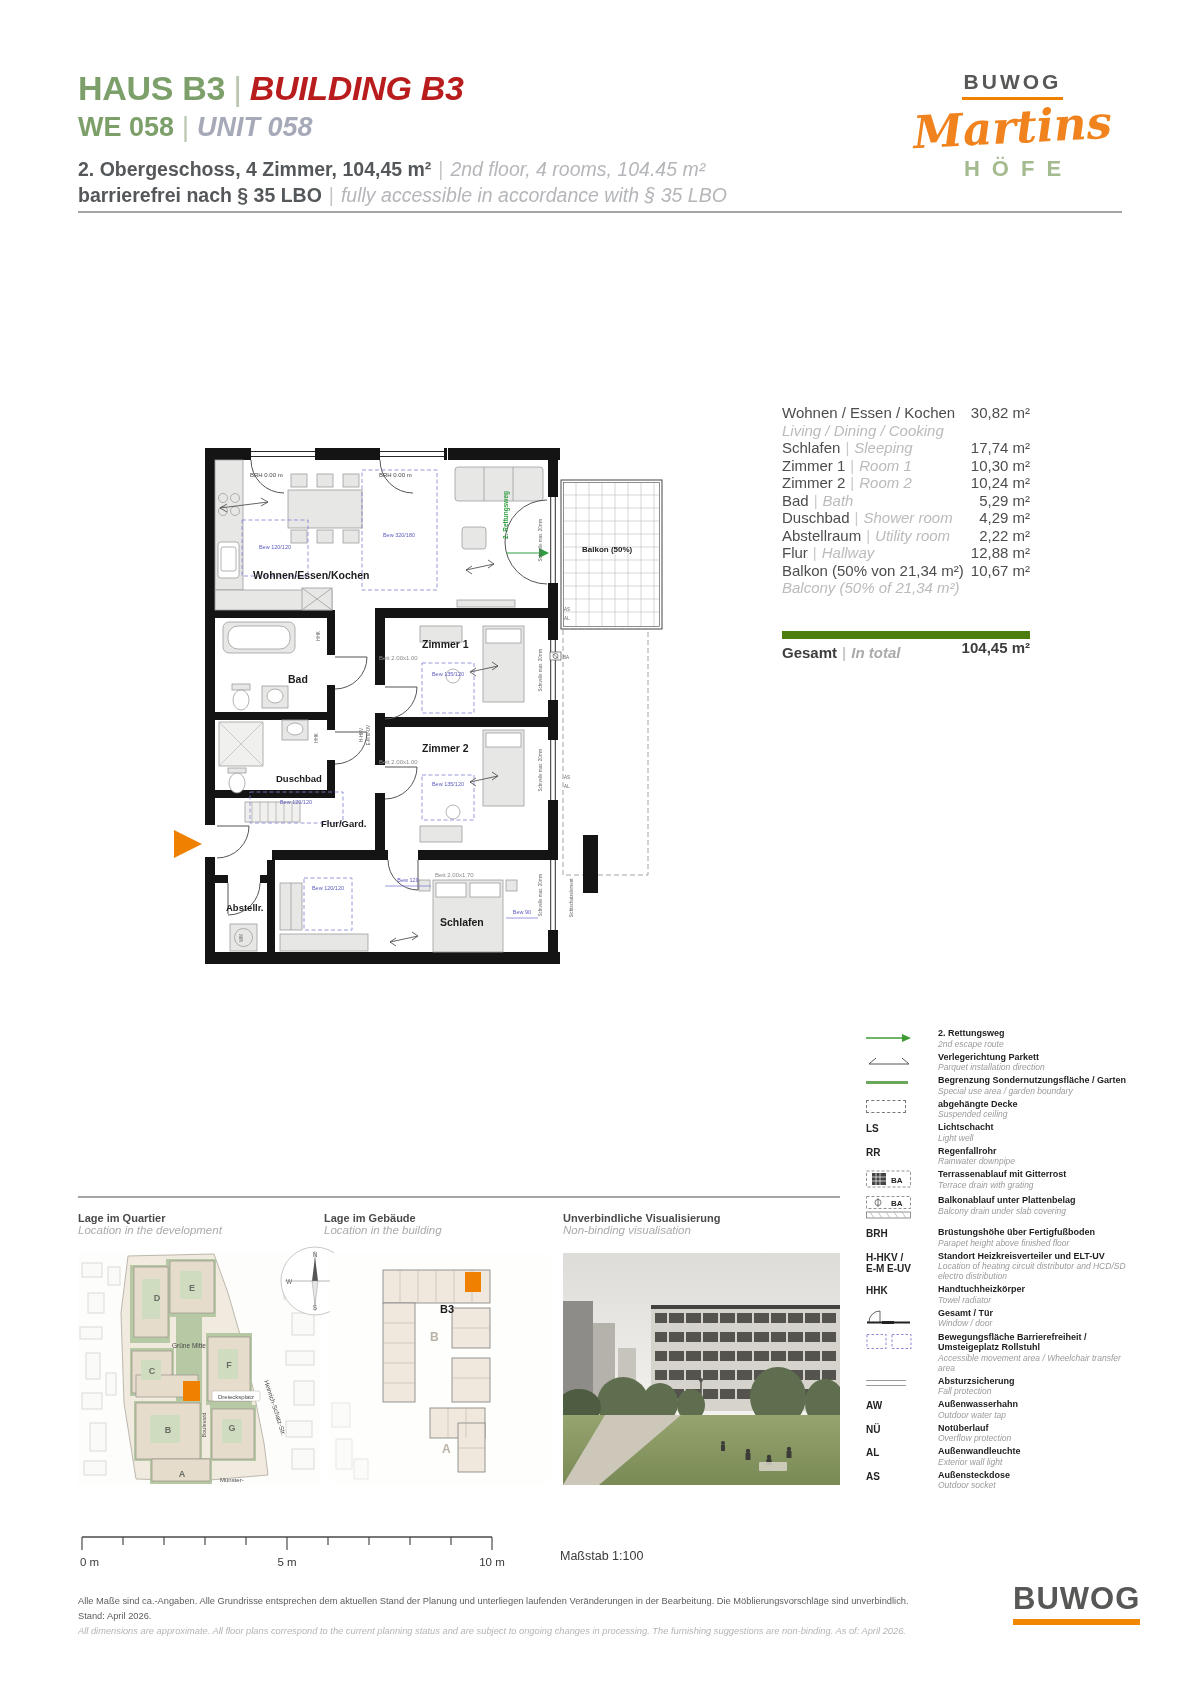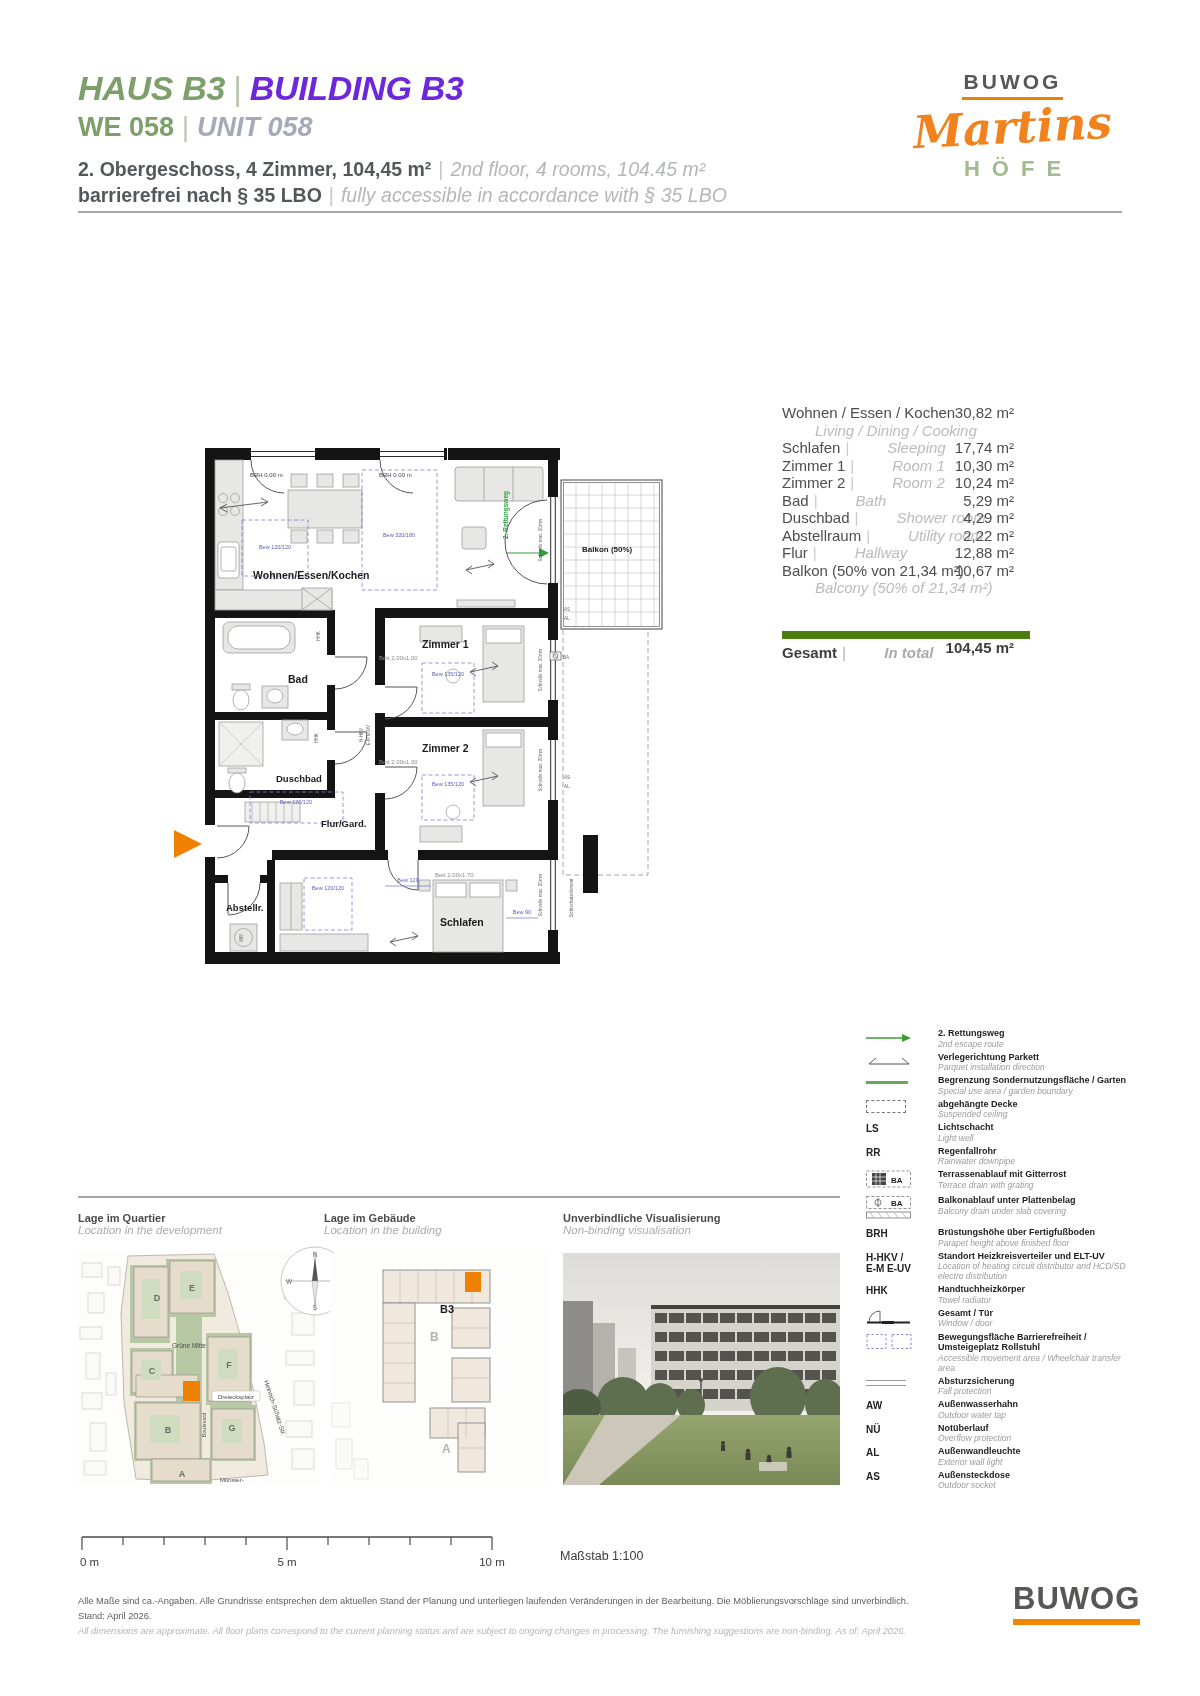--- a/index.html
+++ b/index.html
@@ -2,22 +2,22 @@
 <html><head>
 <meta charset="utf-8">
 <style>
   * { margin:0; padding:0; box-sizing:border-box; }
   body { background:#888; font-family:"Liberation Sans","DejaVu Sans",sans-serif; }
   .page { position:relative; width:1200px; height:1696px; background:#ffffff; margin:0 auto; overflow:hidden; }
 
   
   .hdr { position:absolute; left:78px; top:68px; width:700px; }
   .hdr-l1 { font-size:34px; font-weight:bold; letter-spacing:-0.3px; line-height:40px; }
-  .hdr-l1 .de { color:#7DA06B;font-style:italic; }
-  .hdr-l1 .en { color:#6d28d9; font-style:italic; }
+  .hdr-l1 .de { color:#7DA06B; }
+  .hdr-l1 .en { color:#b91c1c; font-style:italic; }
   .hdr-l2 { font-size:27px; font-weight:bold; line-height:34px; margin-top:2px; }
   .hdr-l2 .de { color:#7DA06B; }
   .hdr-l2 .en { color:#A6A9B8; font-style:italic; }
   .pipe-g { color:#B9C7AE; font-weight:normal; padding:0 8px; }
   .pipe   { color:#C6C6C6; font-weight:normal; padding:0 7px; }
   .hdr-l3 { font-size:19.5px; margin-top:12px; line-height:26px; color:#55585A; font-weight:bold; }
   .hdr-l3 .en { color:#B4B6BA; font-style:italic; font-weight:normal; }
   .hdr-l4 { font-size:19.5px; line-height:26px; color:#55585A; font-weight:bold; }
   .hdr-l4 .en { color:#B4B6BA; font-style:italic; font-weight:normal; }
   .hdr-rule { position:absolute; left:78px; top:211px; width:1044px; height:2px; background:#A5A5A5; }
@@ -26,23 +26,23 @@
   .toplogo { position:absolute; left:905px; top:70px; width:215px; text-align:center; }
   .toplogo .buwog { display:inline-block; font-size:21px; font-weight:bold; color:#575756; letter-spacing:3px;
                     border-bottom:3px solid #F08100; padding:0 2px 3px 2px; }
   .toplogo .script { font-family:"DejaVu Serif","Liberation Serif",serif; font-style:italic; font-weight:bold;
                      font-size:45px; color:#F0831E; line-height:52px; transform:rotate(-3deg); margin-top:2px; }
   .toplogo .caps { font-size:22px; font-weight:bold; color:#A4BA8F; letter-spacing:12px; text-indent:12px; margin-top:2px; }
 
   
   .areas { position:absolute; left:782px; top:404px; width:248px; font-size:15px; color:#4D4D4D; }
   .ar { position:relative; line-height:17.5px; white-space:nowrap; }
-  .ar .en { color:#BBBBBB; font-style:italic;margin-left:33px; }
+  .ar .en { color:#BBBBBB; font-style:italic; }
   .ar .pipe2 { color:#C9C9C9; padding:0 5px; }
-  .ar .val { position:absolute; right:16px; top:0; }
+  .ar .val { position:absolute; right:0; top:0; }
   .ar.two .en { display:block; }
   .areas .tot { margin-top:34px; border-top:8px solid #4d7c0f; padding-top:5px; font-weight:bold; color:#3D3D3D; }
   .areas .tot .en { font-style:italic; color:#ABABAB; }
 
   
   .planwrap { position:absolute; left:170px; top:430px; width:500px; height:545px; }
   svg text { font-family:"Liberation Sans","DejaVu Sans",sans-serif; }
   .wall { fill:#141414; }
   .thin { stroke:#2B2B2B; stroke-width:1; }
   .furn { fill:#E7E7E6; stroke:#9E9E9E; stroke-width:0.8; }

